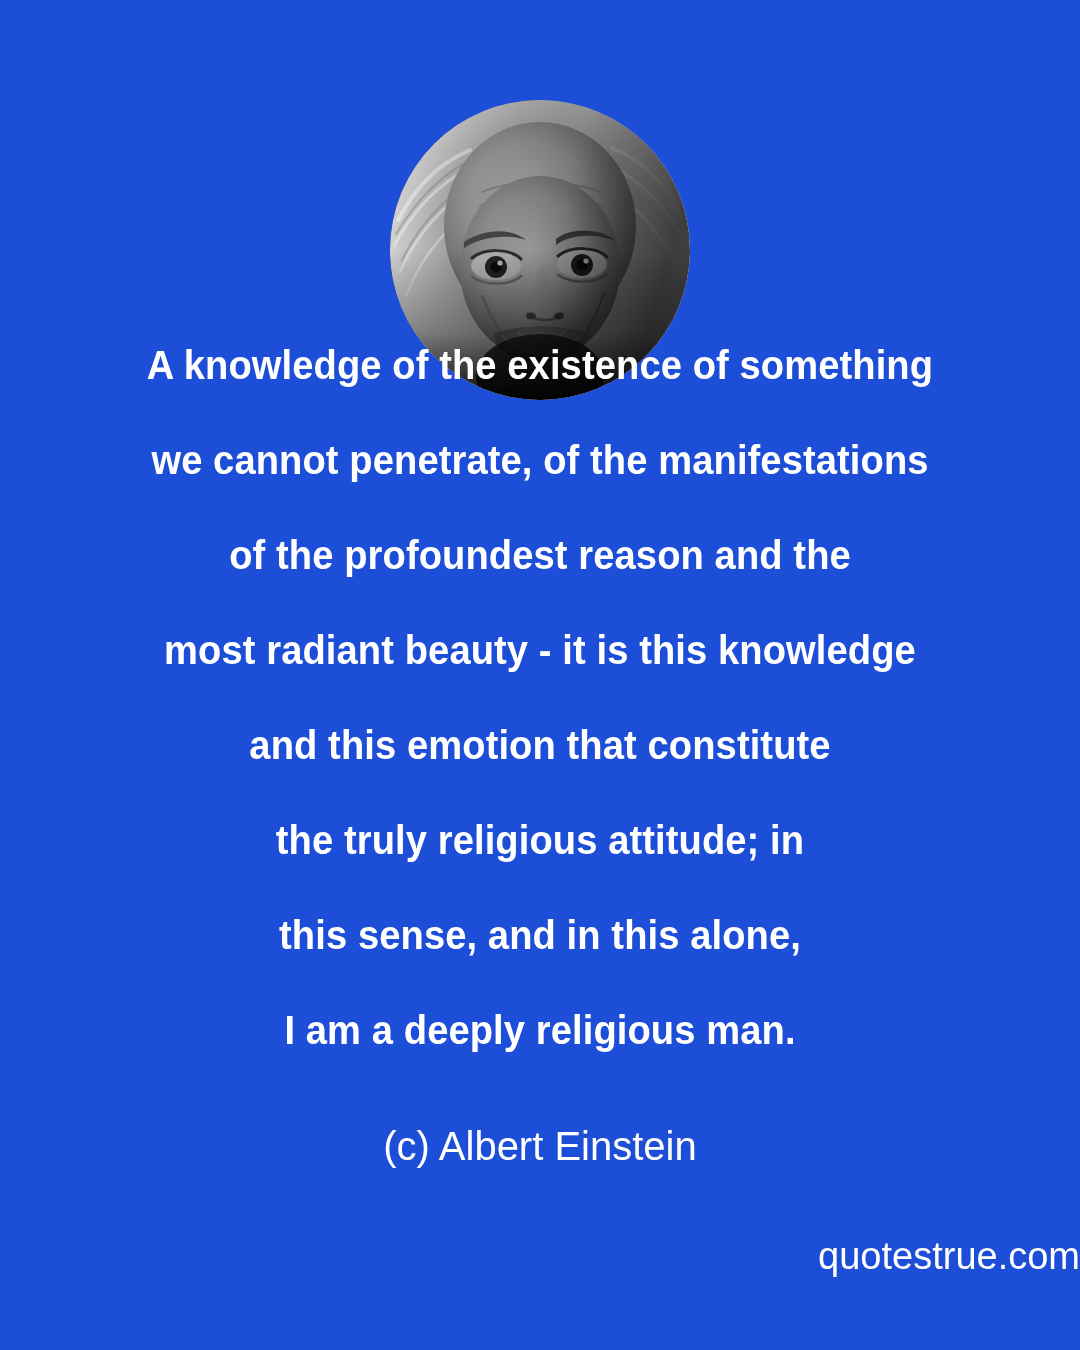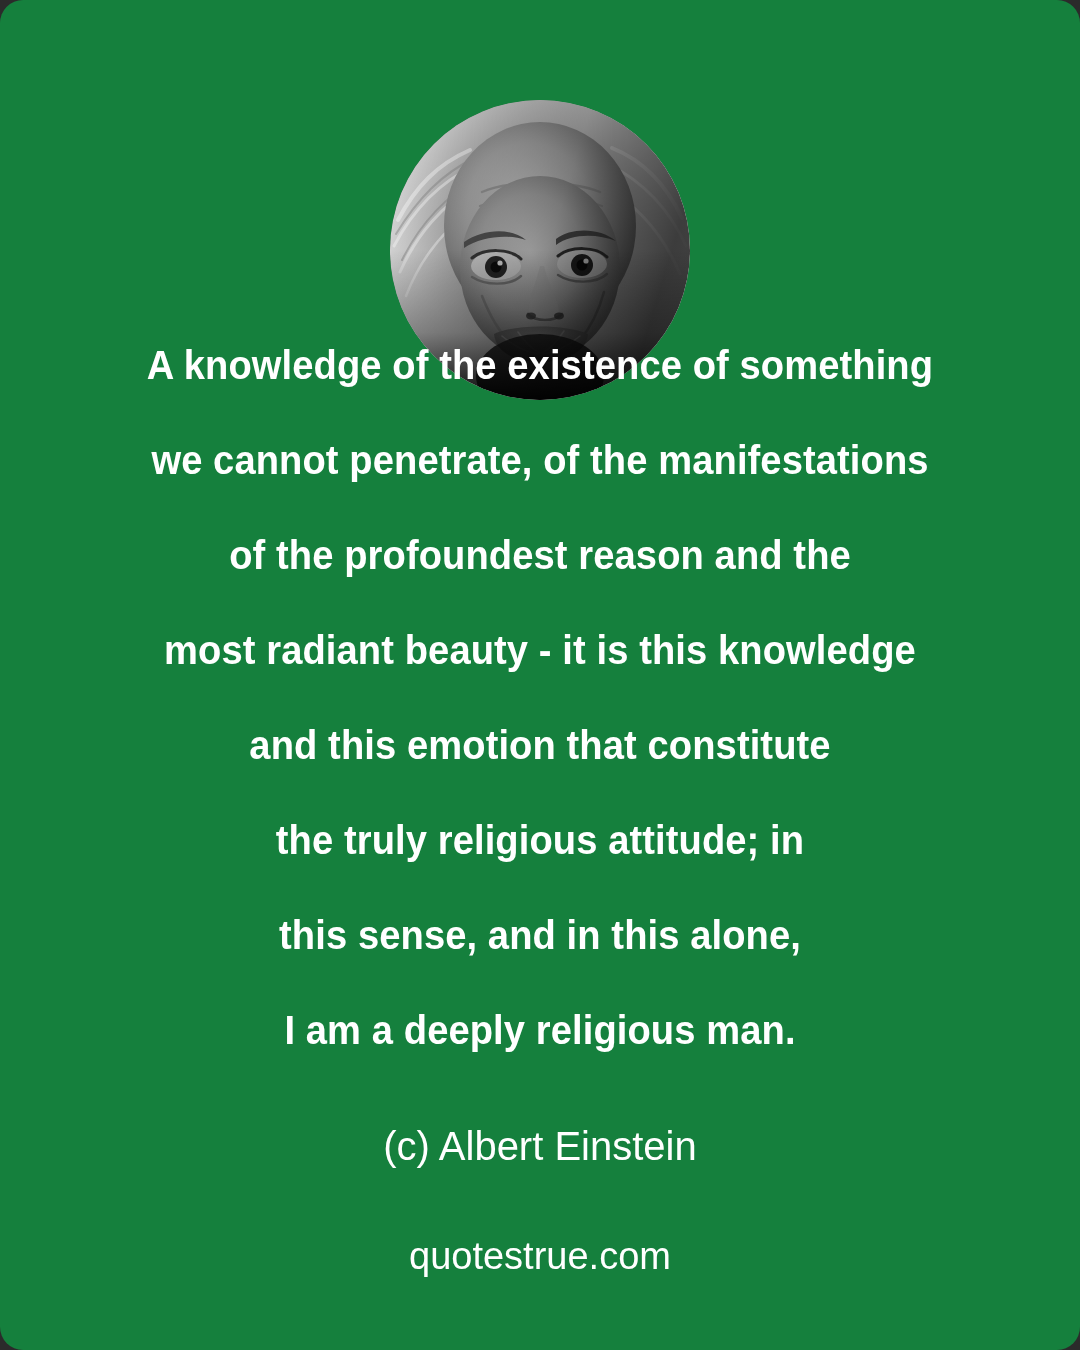--- a/index.html
+++ b/index.html
@@ -74,32 +74,32 @@
     line-height: 52px;
     white-space: nowrap;
   }
 
   
   #watermark {
     position: absolute;
     left: 0;
     top: 1231px;
     width: 1080px;
-    text-align: center;
+    text-align: right;
     color: #FFFFFF;
     font-size: 38px;
     font-weight: 400;
     line-height: 50px;
     white-space: nowrap;
   }
 </style>
 </head>
 <body>
 
-<div id="card" style="background: #15803d; border-radius: 23px;">
+<div id="card" style="background: #1d4ed8;">
 
   <div id="portrait-wrap">
     <svg id="portrait-svg" viewBox="0 0 300 300" xmlns="http://www.w3.org/2000/svg">
       <defs>
         <radialGradient id="hairHalo" cx="50%" cy="40%" r="62%">
           <stop offset="0%" stop-color="#9a9a9a"></stop>
           <stop offset="48%" stop-color="#b9b9b9"></stop>
           <stop offset="74%" stop-color="#d8d8d8"></stop>
           <stop offset="100%" stop-color="#efefef"></stop>
         </radialGradient>

